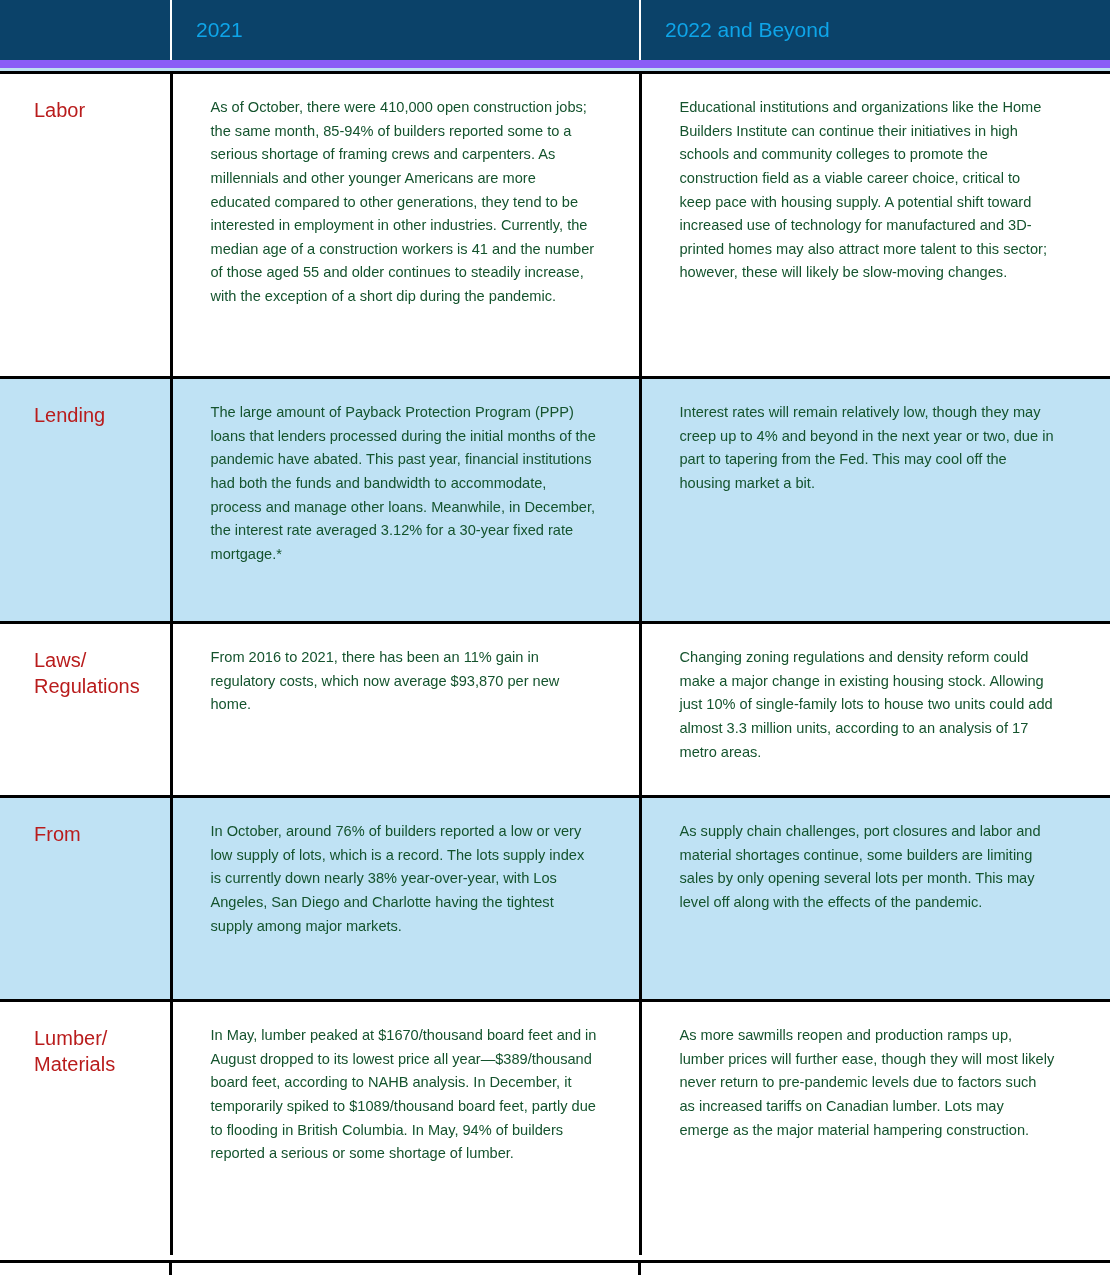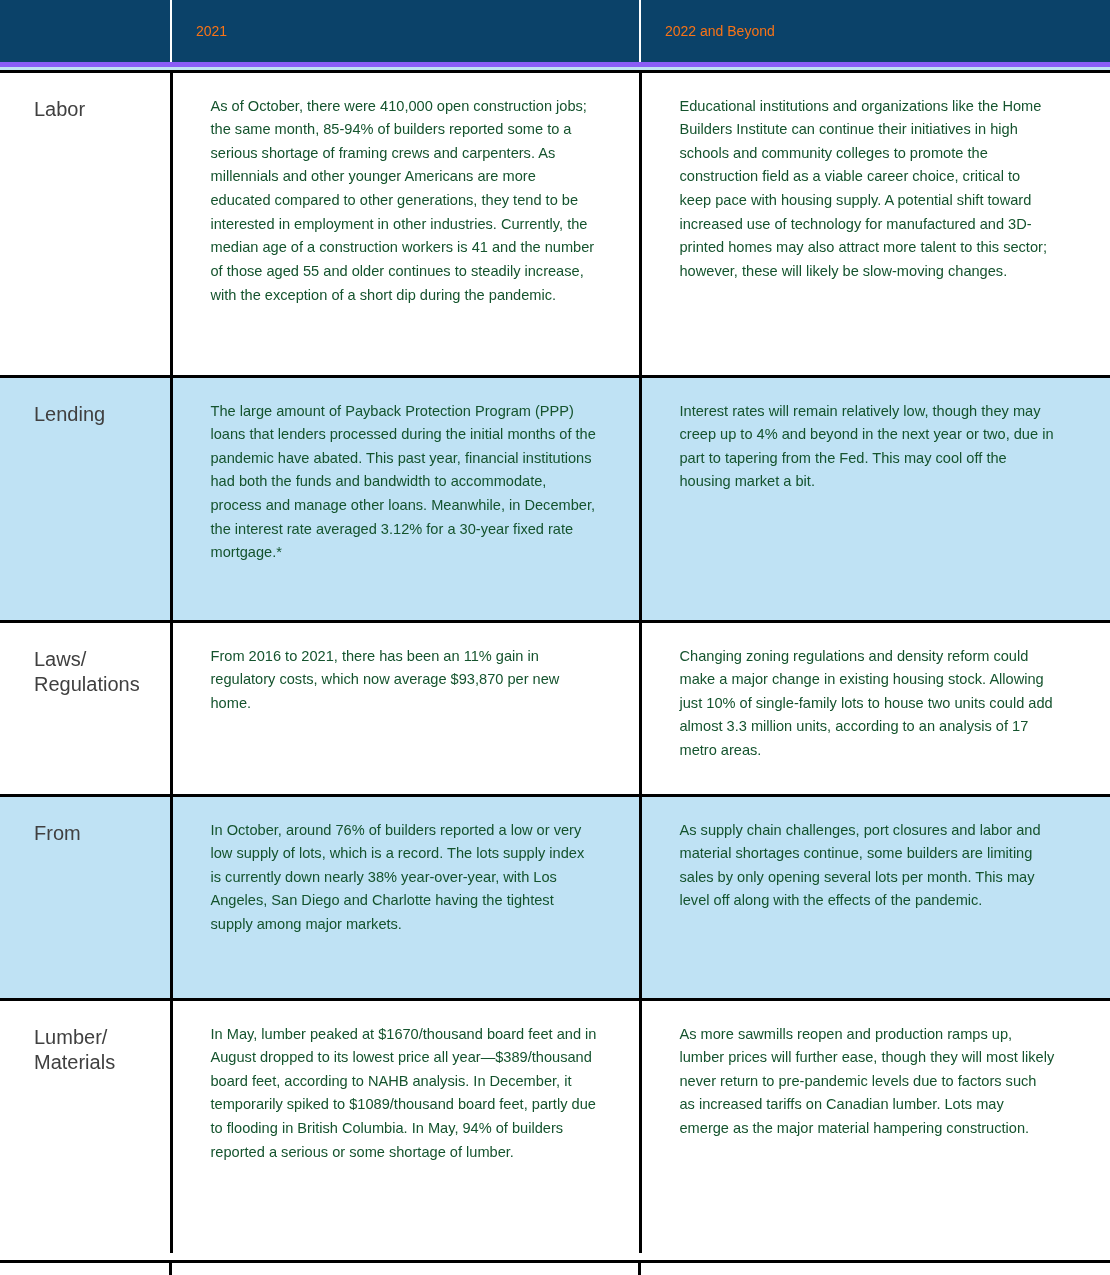--- a/index.html
+++ b/index.html
@@ -30,28 +30,28 @@
   }
 
   
   col.col-topic  { width: 171px; }
   col.col-y2021  { width: 469px; }
   col.col-beyond { width: 470px; }
 
   
   thead tr.header-row th {
     background: #0b4269;
-    color: #f97316;
+    color: #0ea5e9;
     font-weight: 400;
-    font-size: 14px;
+    font-size: 21px;
     text-align: left;
     vertical-align: middle;
     height: 64px;
     padding: 0 0 0 24px;
-    border-bottom: 5px solid #8b5cf6;
+    border-bottom: 8px solid #8b5cf6;
     box-sizing: border-box;
   }
   thead tr.header-row th.header-topic {
     padding: 0;
     border-right: 2px solid #ffffff;
   }
   thead tr.header-row th.header-y2021 {
     border-right: 2px solid #ffffff;
   }
 
@@ -71,21 +71,21 @@
     background: #ffffff;
   }
   tbody tr.shaded td {
     background: #bfe2f4;
   }
 
   td.topic-cell {
     border-right: 3px solid #000000;
     font-size: 20px;
     line-height: 1.28;
-    color: #404040;
+    color: #b91c1c;
     padding: 24px 10px 20px 34px;
     vertical-align: top;
   }
   td.topic-cell .topic-label {
     display: block;
   }
 
   td.body-cell {
     font-size: 14.6px;
     line-height: 1.62;

